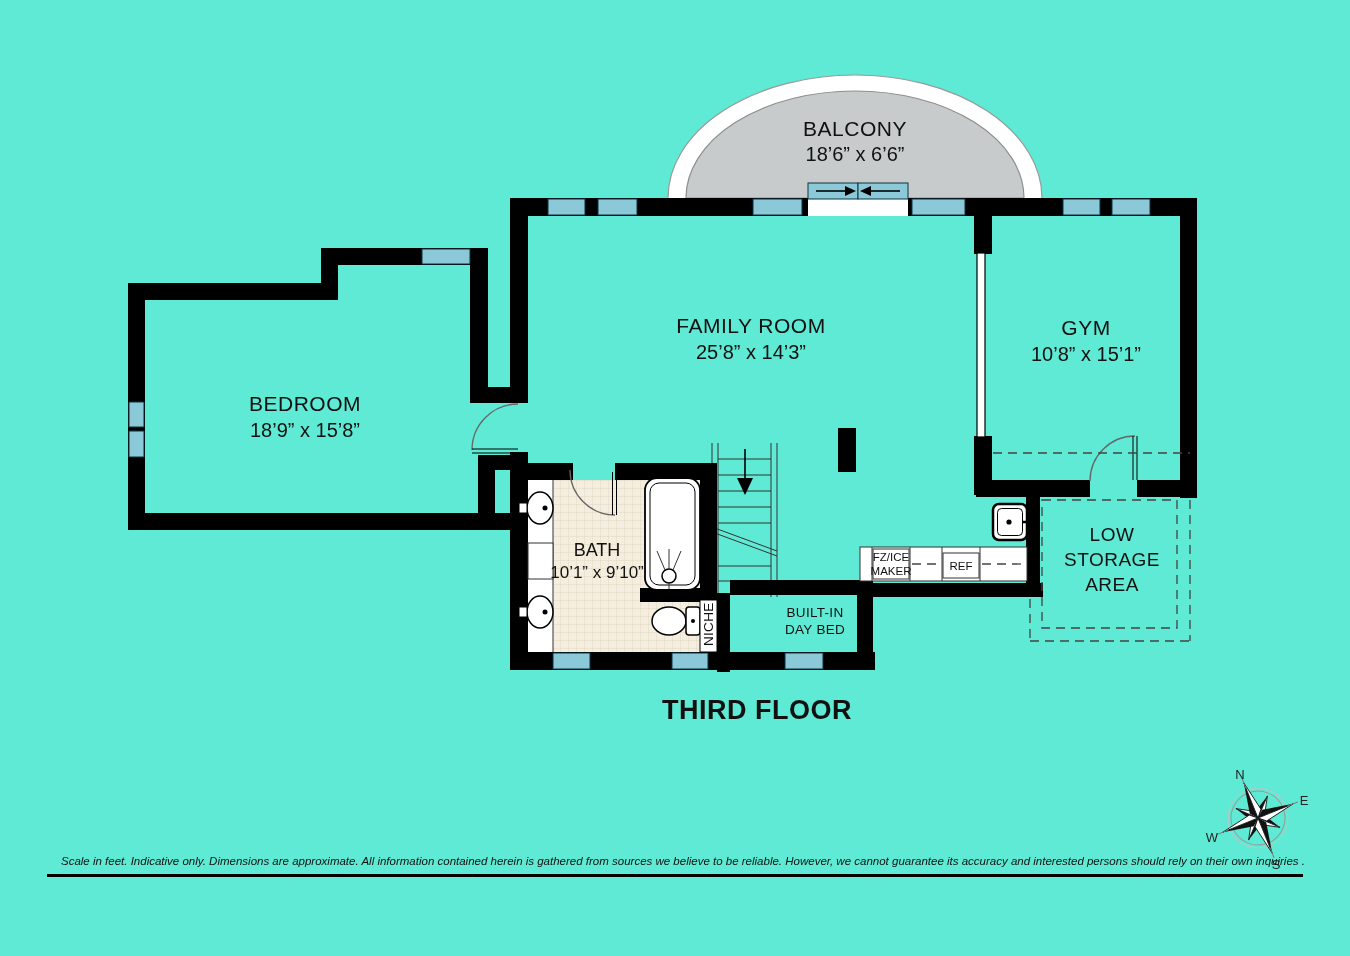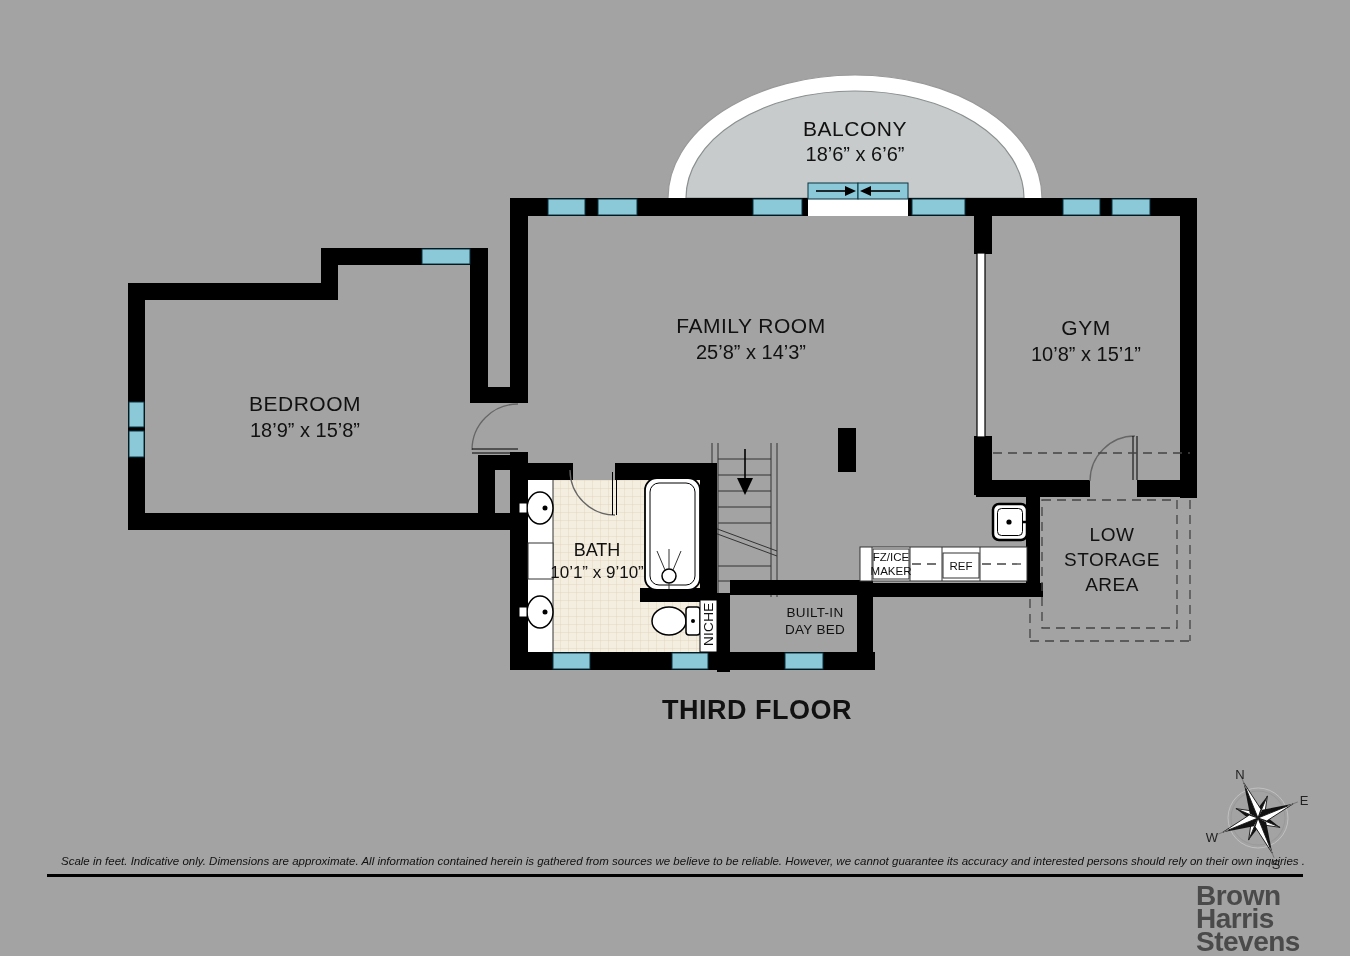--- a/index.html
+++ b/index.html
@@ -1,16 +1,16 @@
 <!DOCTYPE html>
 <html><head>
 <meta charset="utf-8">
 <style>
   html,body{margin:0;padding:0;background:#fff;}
-  .page{position:relative;width:1350px;height:956px;background:#a3a3a3;
+  .page{position:relative;width:1350px;height:956px;background:#5eead4;
         font-family:"Liberation Sans",sans-serif;overflow:hidden;}
   svg{position:absolute;left:0;top:0;}
   svg text{font-family:"Liberation Sans",sans-serif;fill:#111;}
   .room-name{font-size:21px;letter-spacing:.5px;}
   .room-dims{font-size:20px;}
   .small-label{font-size:13.5px;letter-spacing:.3px;}
   .tiny-label{font-size:11.5px;}
   .storage-label{font-size:19px;letter-spacing:.5px;}
   .title-label{font-size:27px;font-weight:bold;letter-spacing:.5px;}
   .compass-label{font-size:13px;fill:#222;}
@@ -255,18 +255,13 @@
     </g>
     <text class="compass-label" x="1240" y="779" text-anchor="middle">N</text>
     <text class="compass-label" x="1304" y="805" text-anchor="middle">E</text>
     <text class="compass-label" x="1276" y="869" text-anchor="middle">S</text>
     <text class="compass-label" x="1212" y="842" text-anchor="middle">W</text>
   </g>
 </svg>
 
   <div class="footer-disclaimer">Scale in feet. Indicative only. Dimensions are approximate. All information contained herein is gathered from sources we believe to be reliable. However, we cannot guarantee its accuracy and interested persons should rely on their own inquiries .</div>
   <div class="footer-line"></div>
-  <div class="brand">
-    <div>Brown</div>
-    <div>Harris</div>
-    <div>Stevens</div>
-  </div>
 </div>
 
 </body></html>

